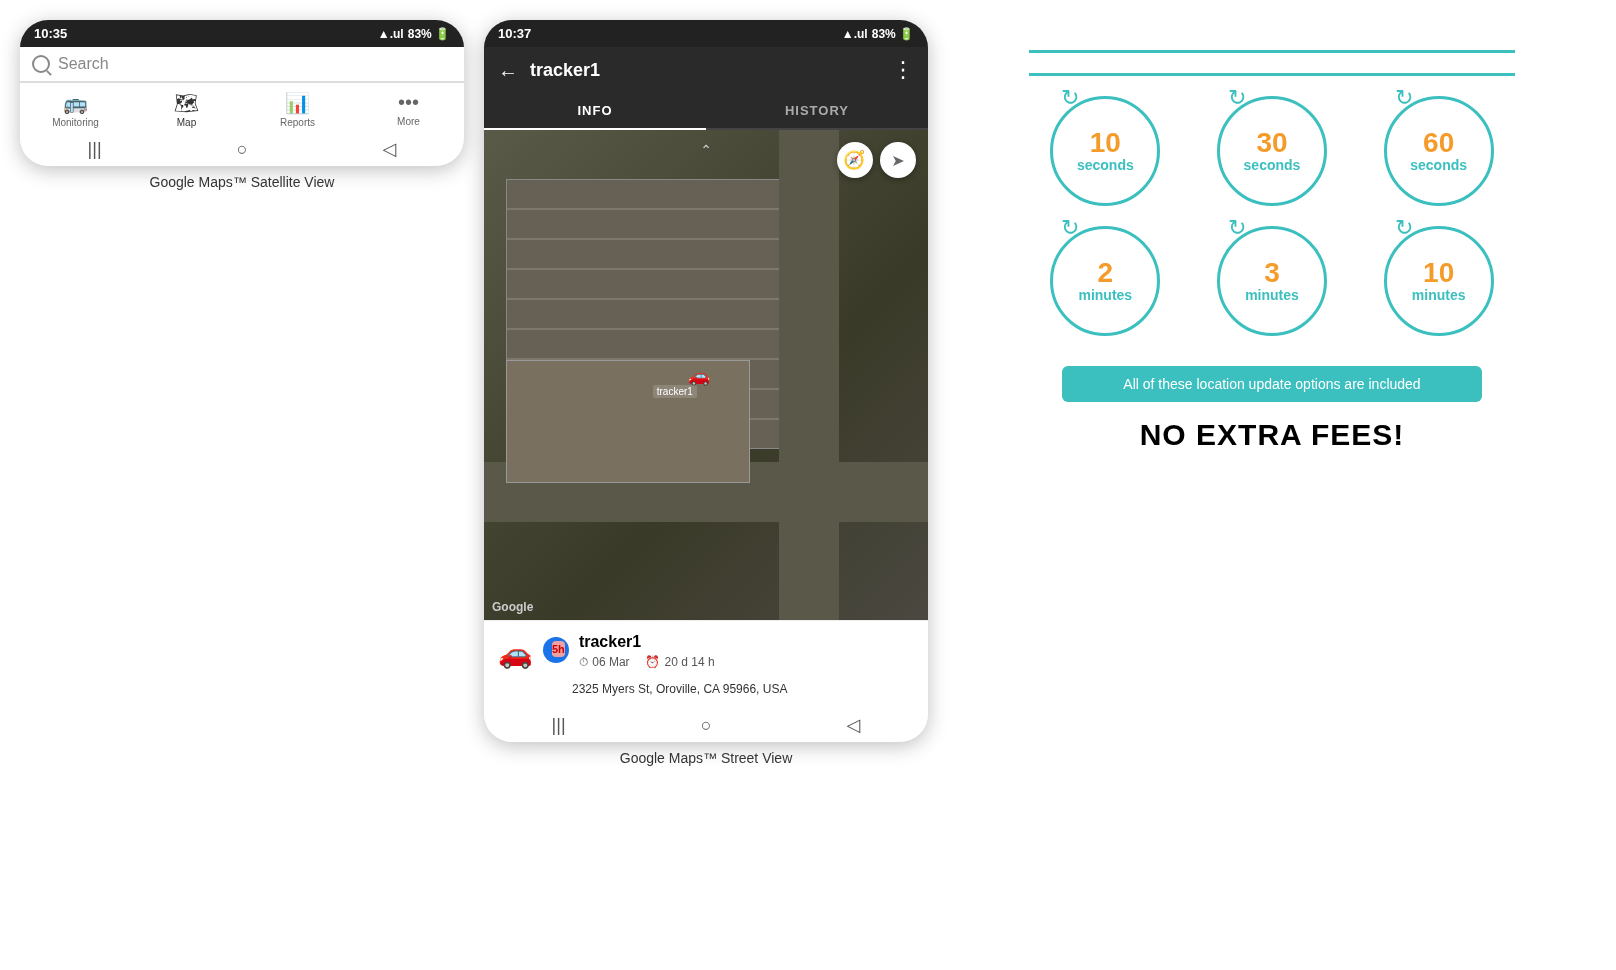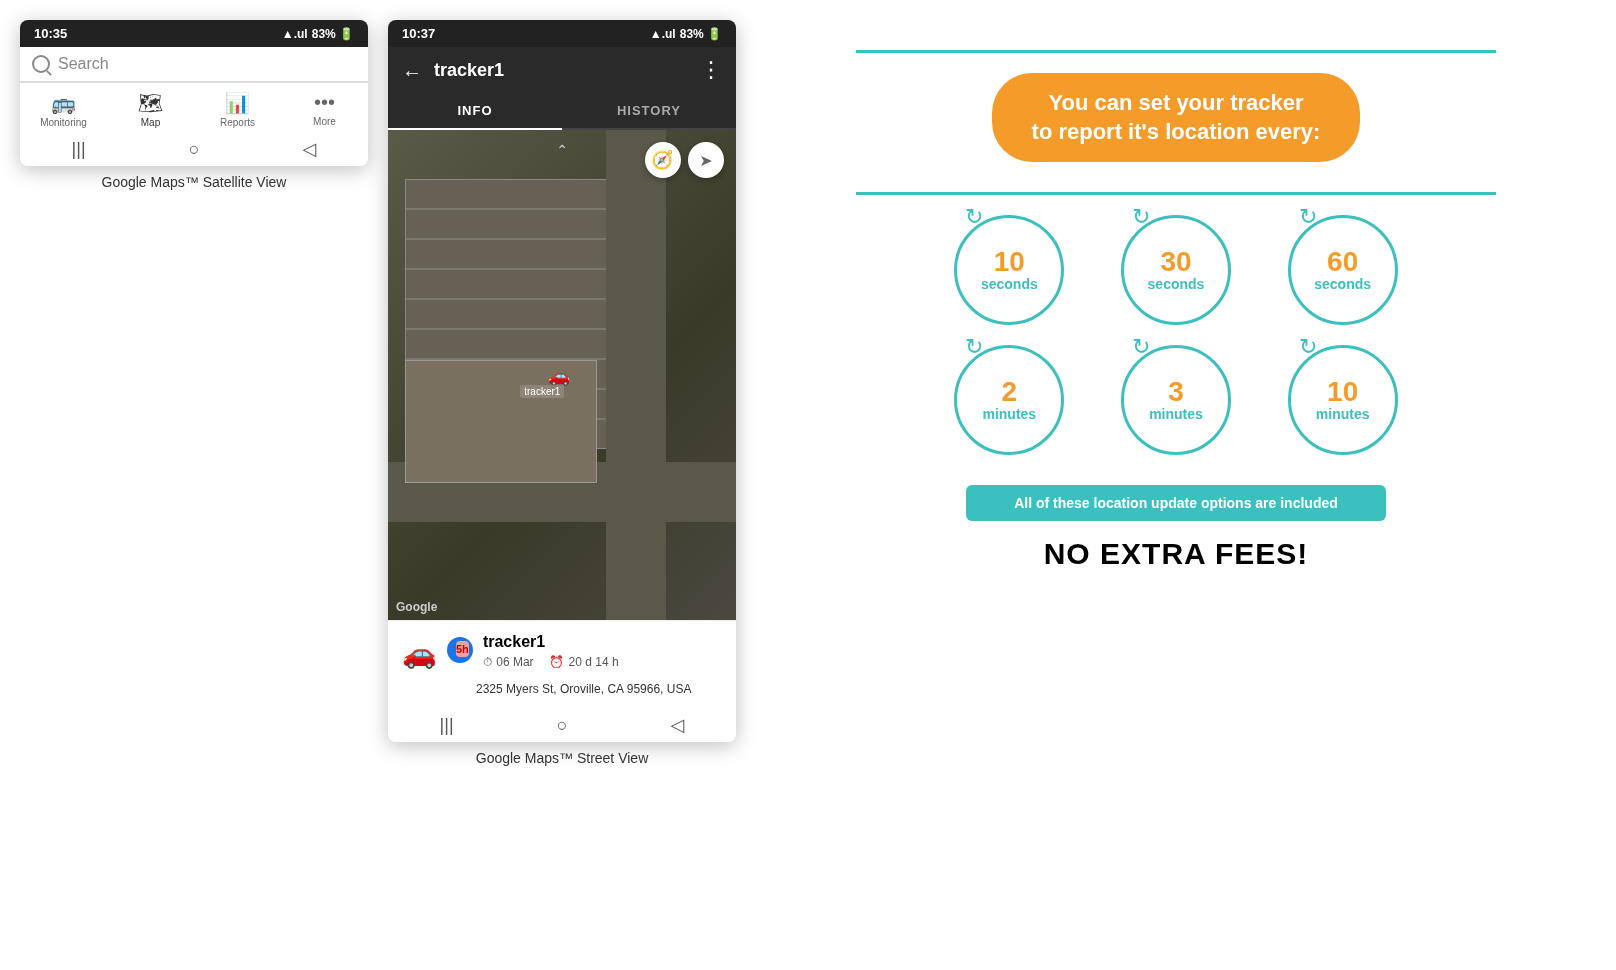--- a/index.html
+++ b/index.html
@@ -11,23 +11,23 @@
       display: flex;
       flex-direction: row;
       align-items: flex-start;
       justify-content: center;
       padding: 20px;
       gap: 20px;
     }
 
     
     .phone-mockup {
-      width: 348px;
+      width: 444px;
       background: #f0f0f0;
-      border-radius: 8px;
+      border-radius: 28px;
       overflow: hidden;
       box-shadow: 0 4px 20px rgba(0,0,0,0.25);
       display: flex;
       flex-direction: column;
     }
 
     .phone-status-bar {
       background: #222;
       color: #fff;
       font-size: 13px;
@@ -397,21 +397,21 @@
       color: #3bbfbf;
       font-weight: 600;
     }
 
     .no-fees-banner {
       background: #3bbfbf;
       color: #fff;
       border-radius: 6px;
       padding: 10px 30px;
       font-size: 14px;
-      font-weight: 700;
+      font-weight: 400;
       text-align: center;
       margin: 10px 0 16px;
       max-width: 420px;
       width: 100%;
     }
 
     .no-extra-fees {
       font-size: 30px;
       font-weight: 900;
       color: #000000;
@@ -541,24 +541,20 @@
       <span class="sys-btn">|||</span>
       <span class="sys-btn">○</span>
       <span class="sys-btn">◁</span>
     </div>
   </div>
   <div class="caption">Google Maps™ Street View</div>
 </div>
 
 <div class="info-panel">
   <div class="teal-line"></div>
-  <div class="headline-box">
-    <div class="headline-text">You can set your tracker</div>
-    <div class="headline-text">to report it's location every:</div>
-  </div>
   <div class="teal-line"></div>
   <div class="intervals-grid">
 
     <div class="interval-circle">
       <span class="interval-number">10</span>
       <span class="interval-unit">seconds</span>
     </div>
     <div class="interval-circle">
       <span class="interval-number">30</span>
       <span class="interval-unit">seconds</span>

